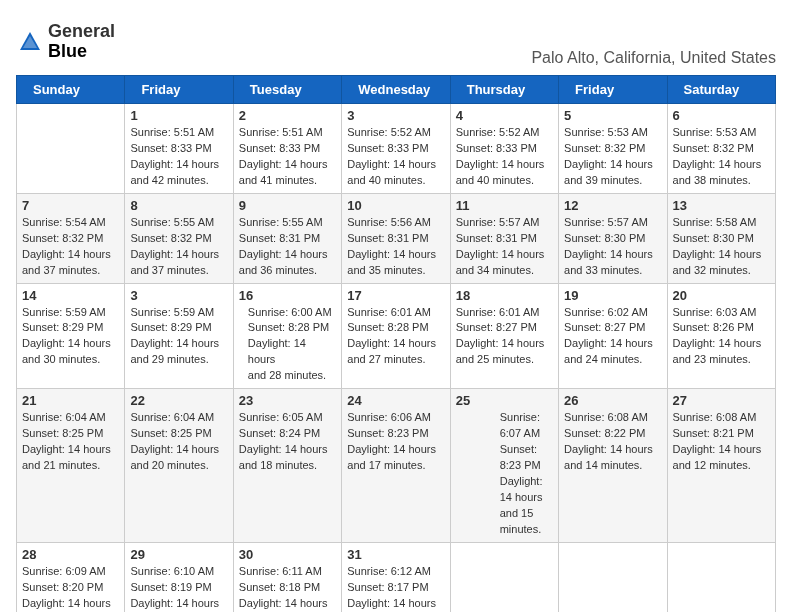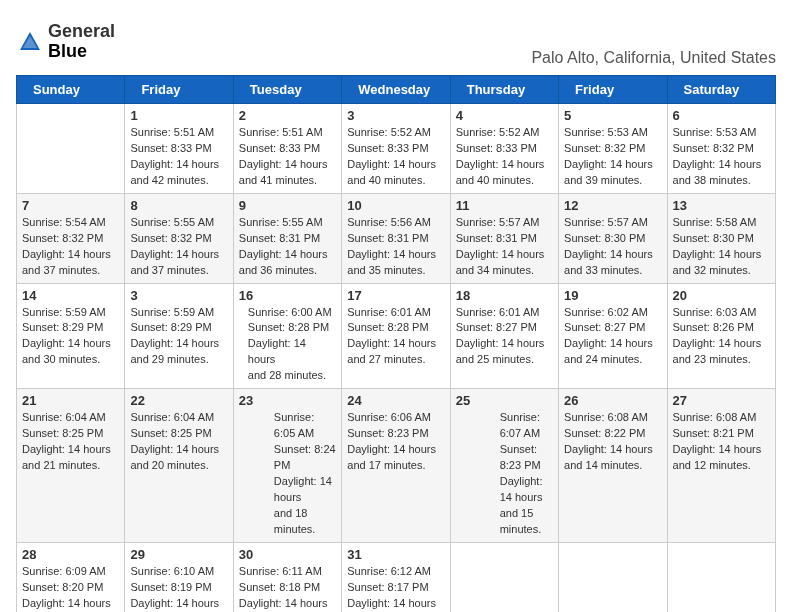--- a/index.html
+++ b/index.html
@@ -285,21 +285,21 @@
         </td>
         <td>
           <span class="day-number">22</span>
           <div class="day-info" style="white-space: pre-line;">Sunrise: 6:04 AM
 Sunset: 8:25 PM
 Daylight: 14 hours
 and 20 minutes.</div>
         </td>
         <td>
           <span class="day-number">23</span>
-          <div class="day-info" style="white-space: pre-line; margin-left: 35px;">Sunrise: 6:05 AM
+          <div class="day-info" style="white-space: pre-line;">Sunrise: 6:05 AM
 Sunset: 8:24 PM
 Daylight: 14 hours
 and 18 minutes.</div>
         </td>
         <td>
           <span class="day-number">24</span>
           <div class="day-info" style="white-space: pre-line;">Sunrise: 6:06 AM
 Sunset: 8:23 PM
 Daylight: 14 hours
 and 17 minutes.</div>

